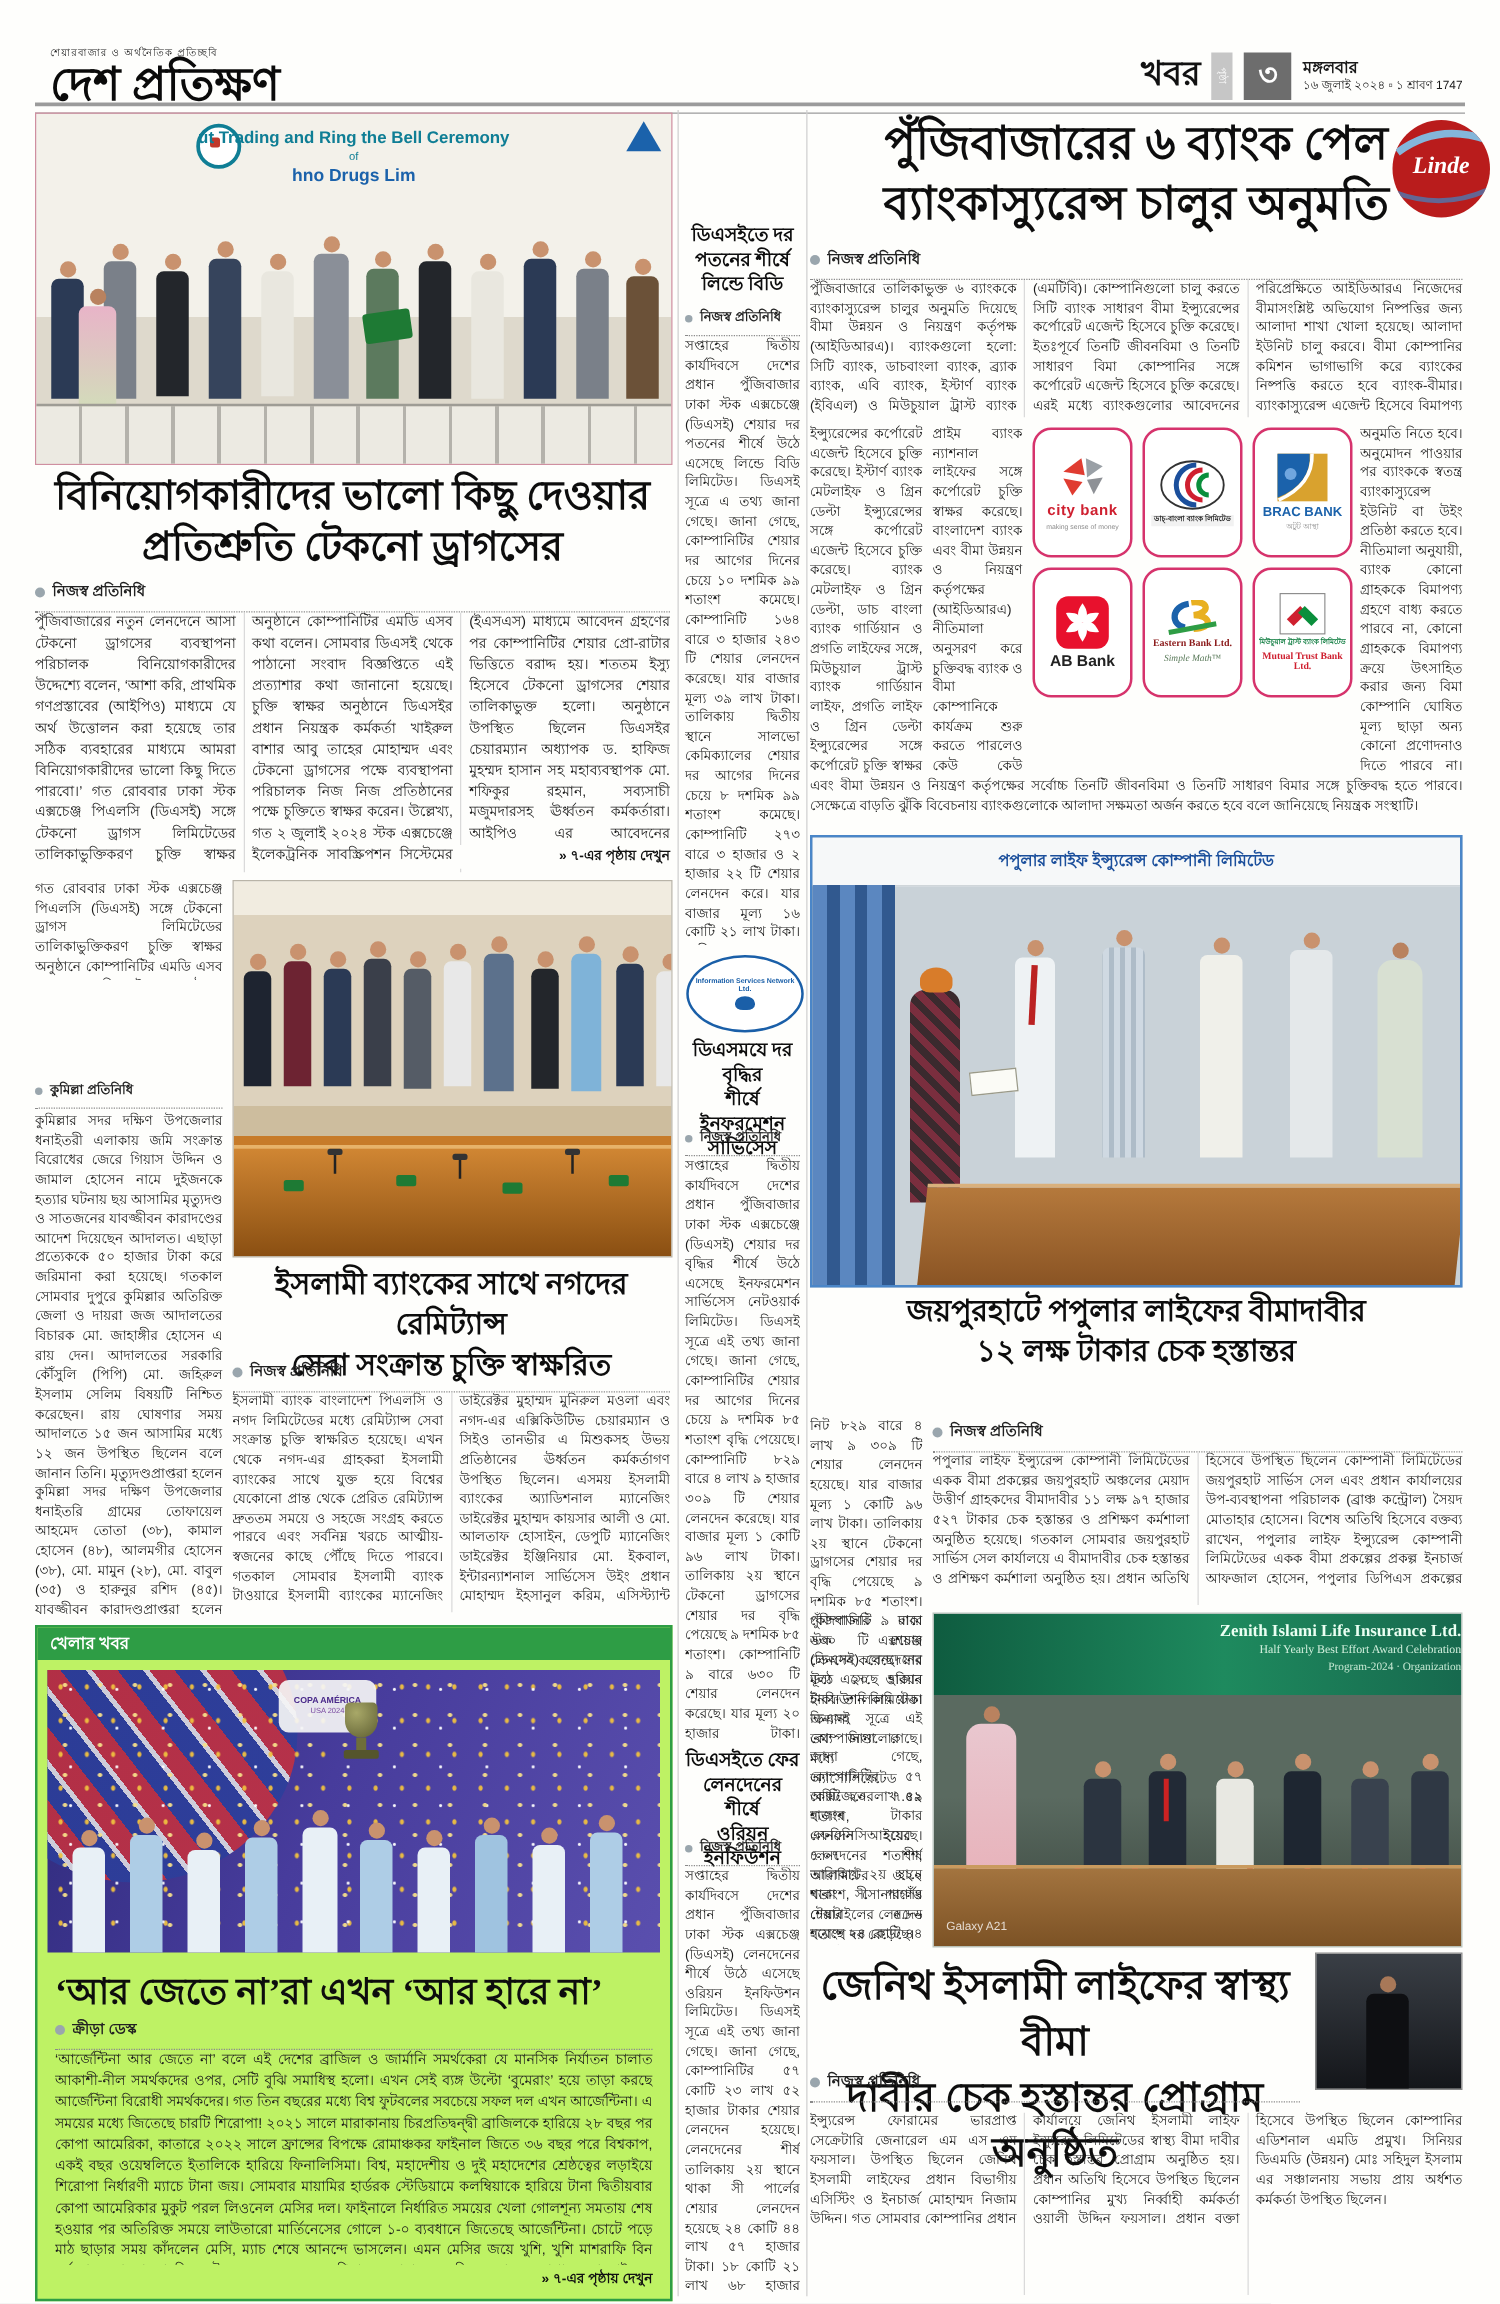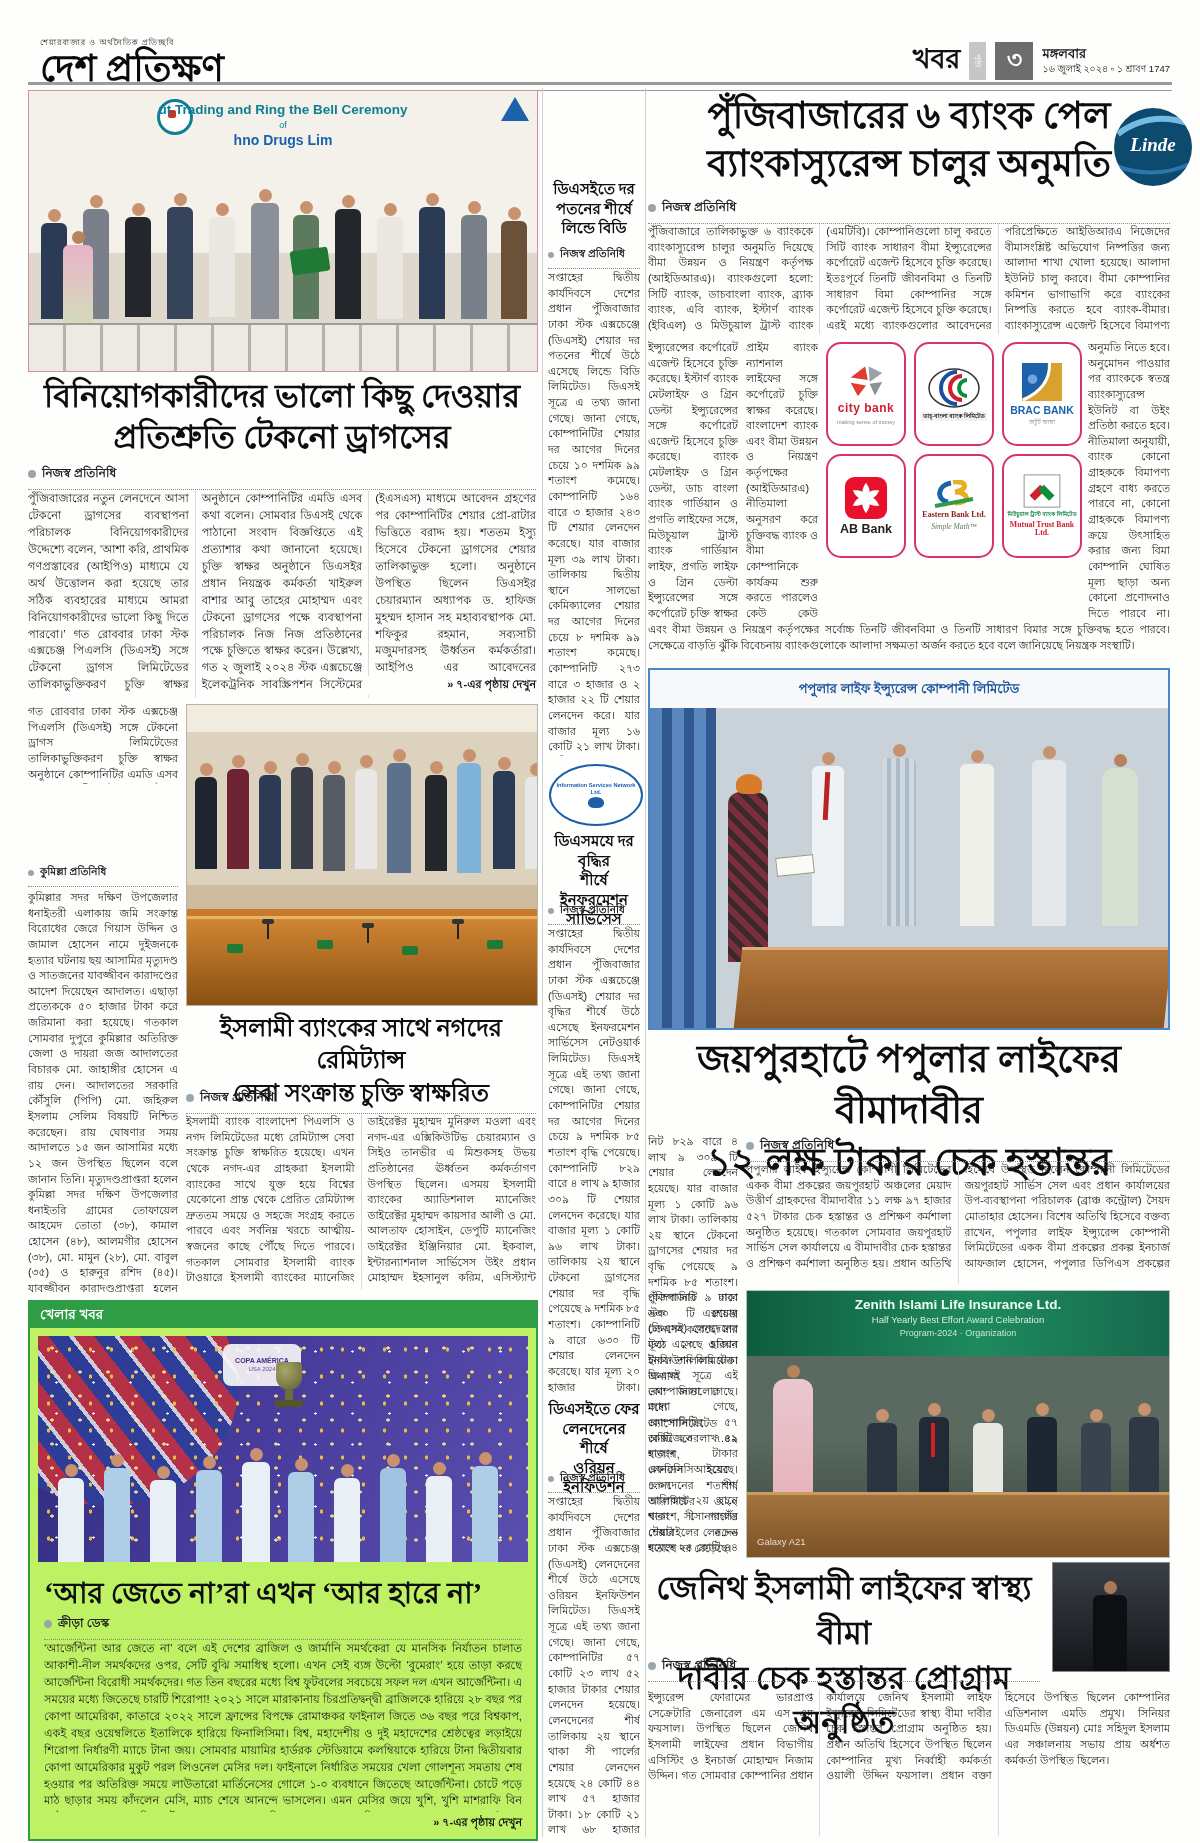--- a/index.html
+++ b/index.html
@@ -75,21 +75,21 @@
   
   .pop-bg{background:#c9d2d8;border:2px solid #4a86c8;}
   .popbanner{position:absolute;left:0;right:0;top:0;height:38px;background:#f6f8f9;display:flex;align-items:center;justify-content:center;
      font-size:13px;font-weight:bold;color:#1b4f9c;border-bottom:1px solid #d0d6da;}
   .curtain{position:absolute;left:0;top:38px;bottom:0;width:66px;background:repeating-linear-gradient(90deg,#5b87c0 0 12px,#31598f 12px 22px);}
   .poptable{position:absolute;left:88px;right:0;bottom:0;height:78px;background:linear-gradient(#b5793c,#8a5424);border-top:3px solid #d9b07c;transform:skewX(-6deg);}
   .cheque{position:absolute;width:36px;height:17px;background:#fbfbf6;border:1px solid #9a9a8a;transform:rotate(-6deg);}
   
   .zen-bg{background:linear-gradient(#5a6a60 0 55%,#38443c);border:1px solid #b9c4bd;}
   .zenband{position:absolute;left:0;right:0;top:0;height:60px;background:linear-gradient(90deg,#0f5c40,#1e8a5e 55%,#17694e);
-     text-align:center;color:#eafff2;line-height:1.35;padding-top:5px;}
+     text-align:right;color:#eafff2;line-height:1.35;padding-top:5px;font-family:Liberation Serif, serif;}
   .zb1{font-size:13.5px;font-weight:bold;}
   .zb2{font-size:9.5px;color:#d2f0dd;}
   .zb3{font-size:9px;color:#c5e8d2;}
   .zentable{position:absolute;left:0;right:0;bottom:0;height:62px;background:linear-gradient(#a3743f,#7c5225);
      border-top:3px solid #c99a5e;}
   .roses{position:absolute;left:0;right:0;bottom:52px;height:18px;
      background-image:radial-gradient(#d0233a 2.2px,transparent 3px),radial-gradient(#2e7d32 1.5px,transparent 2.2px);
      background-size:46px 16px,46px 16px;background-position:0 0,10px 6px;}
   .wmark{position:absolute;left:10px;bottom:10px;font-size:9.5px;color:rgba(255,255,255,.78);}
   .zenside{background:linear-gradient(#3a3f46,#14161a);border:1px solid #888;}
@@ -103,21 +103,21 @@
   .city-tag{color:#8a8a8a;font-size:5.5px;}
   .dbbl-tag{color:#111;font-size:5.8px;font-weight:bold;background:#f2f2f2;padding:1px 2px;}
   .brac-name{color:#1b62ab;font-size:10.5px;}
   .brac-tag{color:#8a8a8a;font-size:6px;}
   .ab-name{color:#222;font-size:12.5px;font-weight:normal;}
   .ebl-name{color:#8b1a1a;font-size:8px;font-family:"Liberation Serif",serif;}
   .ebl-tag{color:#5a7a5a;font-size:7.5px;font-style:italic;font-family:Liberation Serif, serif;}
   .mtb-bn{color:#0a7a3c;font-size:5.6px;font-weight:bold;}
   .mtb-en{color:#cf2030;font-size:7.8px;font-weight:bold;font-family:"Liberation Serif",serif;}
   
-  .linde{width:78px;height:78px;border-radius:50%;background:#0c4a6e;margin:16px auto;position:relative;overflow:hidden;}
+  .linde{width:78px;height:78px;border-radius:50%;background:#b91c1c;margin:4px auto;position:relative;overflow:hidden;}
   .linde svg{position:absolute;left:0;top:0;}
   .linde .ltxt{position:absolute;left:0;right:0;top:26px;text-align:center;color:#fff;
      font-family:"Liberation Serif",serif;font-style:italic;font-weight:bold;font-size:19px;}
   .isnlogo{width:90px;height:58px;border:2.5px solid #1a5fa8;border-radius:50%;background:#fff;margin:0 auto;
      display:flex;flex-direction:column;align-items:center;justify-content:center;gap:2px;}
   .isnlogo .it{font-size:5.6px;color:#1a5fa8;text-align:center;line-height:1.25;font-weight:bold;}
   .isnlogo .blob{width:16px;height:11px;background:#1a5fa8;border-radius:50% 50% 40% 40%;}
   .hl-mid{font-size:15px;line-height:1.3;}
 </style>
 </head>
@@ -499,21 +499,21 @@
         <i></i>
         <b style="background:#e4e8ea;height:166px;"></b>
       </div>
     <div class="pn" style="left:452px;top:84px;width:36px;">
         <i style="background:#b9825f;"></i>
         <b style="background:#d8e0d2;height:158px;border-radius:12px 12px 0 0;"></b>
       </div>
     <div class="cheque" style="left:126px;top:186px;"></div>
     <div class="poptable"></div>
   </div>
-  <div class="abs hl" style="left:648px;top:1034px;width:522px;font-size:38px;line-height:1.35;">
+  <div class="abs hl" style="left:648px;top:1034px;width:522px;font-size:24px;line-height:1.35;">
     <span>জয়পুরহাটে পপুলার লাইফের বীমাদাবীর</span>
     <span>১২ লক্ষ টাকার চেক হস্তান্তর</span>
   </div>
   <div class="abs bt small" style="left:648px;top:1134px;width:90px;height:420px;">নিট ৮২৯ বারে ৪ লাখ ৯ ৩০৯ টি শেয়ার লেনদেন হয়েছে। যার বাজার মূল্য ১ কোটি ৯৬ লাখ টাকা। তালিকায় ২য় স্থানে টেকনো ড্রাগসের শেয়ার দর বৃদ্ধি পেয়েছে ৯ দশমিক ৮৫ শতাংশ। কোম্পানিটি ৯ বারে ৬৩০ টি শেয়ার লেনদেন করেছে। যার মূল্য ২০ হাজার টাকা। তালিকায় থাকা অন্যান্য কোম্পানিগুলোর মধ্যে অ্যাসোসিয়েটেড অক্সিজেনের ৭.৪৯ শতাংশ, এফবিসিসিআইয়ের ৭.০৭ শতাংশ, আরামিটের ৬.২২ শতাংশ, সোনারগাঁও টেক্সটাইলের ৫.৮৬ শতাংশ দর বেড়েছে।</div>
   <div class="abs byline" style="left:746px;top:1136px;width:424px;">
     <span class="dot"></span>
     <span>নিজস্ব প্রতিনিধি</span>
   </div>
   <div class="abs bt small cols2" style="left:746px;top:1162px;width:424px;height:122px;">পপুলার লাইফ ইন্স্যুরেন্স কোম্পানী লিমিটেডের একক বীমা প্রকল্পের জয়পুরহাট অঞ্চলের মেয়াদ উত্তীর্ণ গ্রাহকদের বীমাদাবীর ১১ লক্ষ ৯৭ হাজার ৫২৭ টাকার চেক হস্তান্তর ও প্রশিক্ষণ কর্মশালা অনুষ্ঠিত হয়েছে। গতকাল সোমবার জয়পুরহাট সার্ভিস সেল কার্যালয়ে এ বীমাদাবীর চেক হস্তান্তর ও প্রশিক্ষণ কর্মশালা অনুষ্ঠিত হয়। প্রধান অতিথি হিসেবে উপস্থিত ছিলেন কোম্পানী লিমিটেডের জয়পুরহাট সার্ভিস সেল এবং প্রধান কার্যালয়ের উপ-ব্যবস্থাপনা পরিচালক (ব্রাঞ্চ কন্ট্রোল) সৈয়দ মোতাহার হোসেন। বিশেষ অতিথি হিসেবে বক্তব্য রাখেন, পপুলার লাইফ ইন্স্যুরেন্স কোম্পানী লিমিটেডের একক বীমা প্রকল্পের প্রকল্প ইনচার্জ আফজাল হোসেন, পপুলার ডিপিএস প্রকল্পের মহাব্যবস্থাপক (উঃ), একুশে টেলিভিশন ও দৈনিক আজকালের খবরের জেলা প্রতিনিধি এস এম শফিকুল কর্মকর্তা মুহিউদ্দিন, ব্রাঞ্চ ম্যানেজার সনজিদা খাতুন ইতি, ব্রাঞ্চ ম্যানেজারদের মধ্যে আরও উপস্থিত ছিলেন প্রমুখ। সভাপতিত্ব করেন মেয়াদ উত্তীর্ণ বীমাদাবীর চেক হস্তান্তর ও প্রশিক্ষণ কর্মশালায় প্রশিক্ষণ প্রদান করেন পপুলার লাইফ ইন্স্যুরেন্স কোম্পানী লিমিটেডের ঊর্ধ্বতন উপ-ব্যবস্থাপনা পরিচালক (ব্রাঞ্চ কন্ট্রোল) সৈয়দ মোতাহার হোসেন।</div>
 

